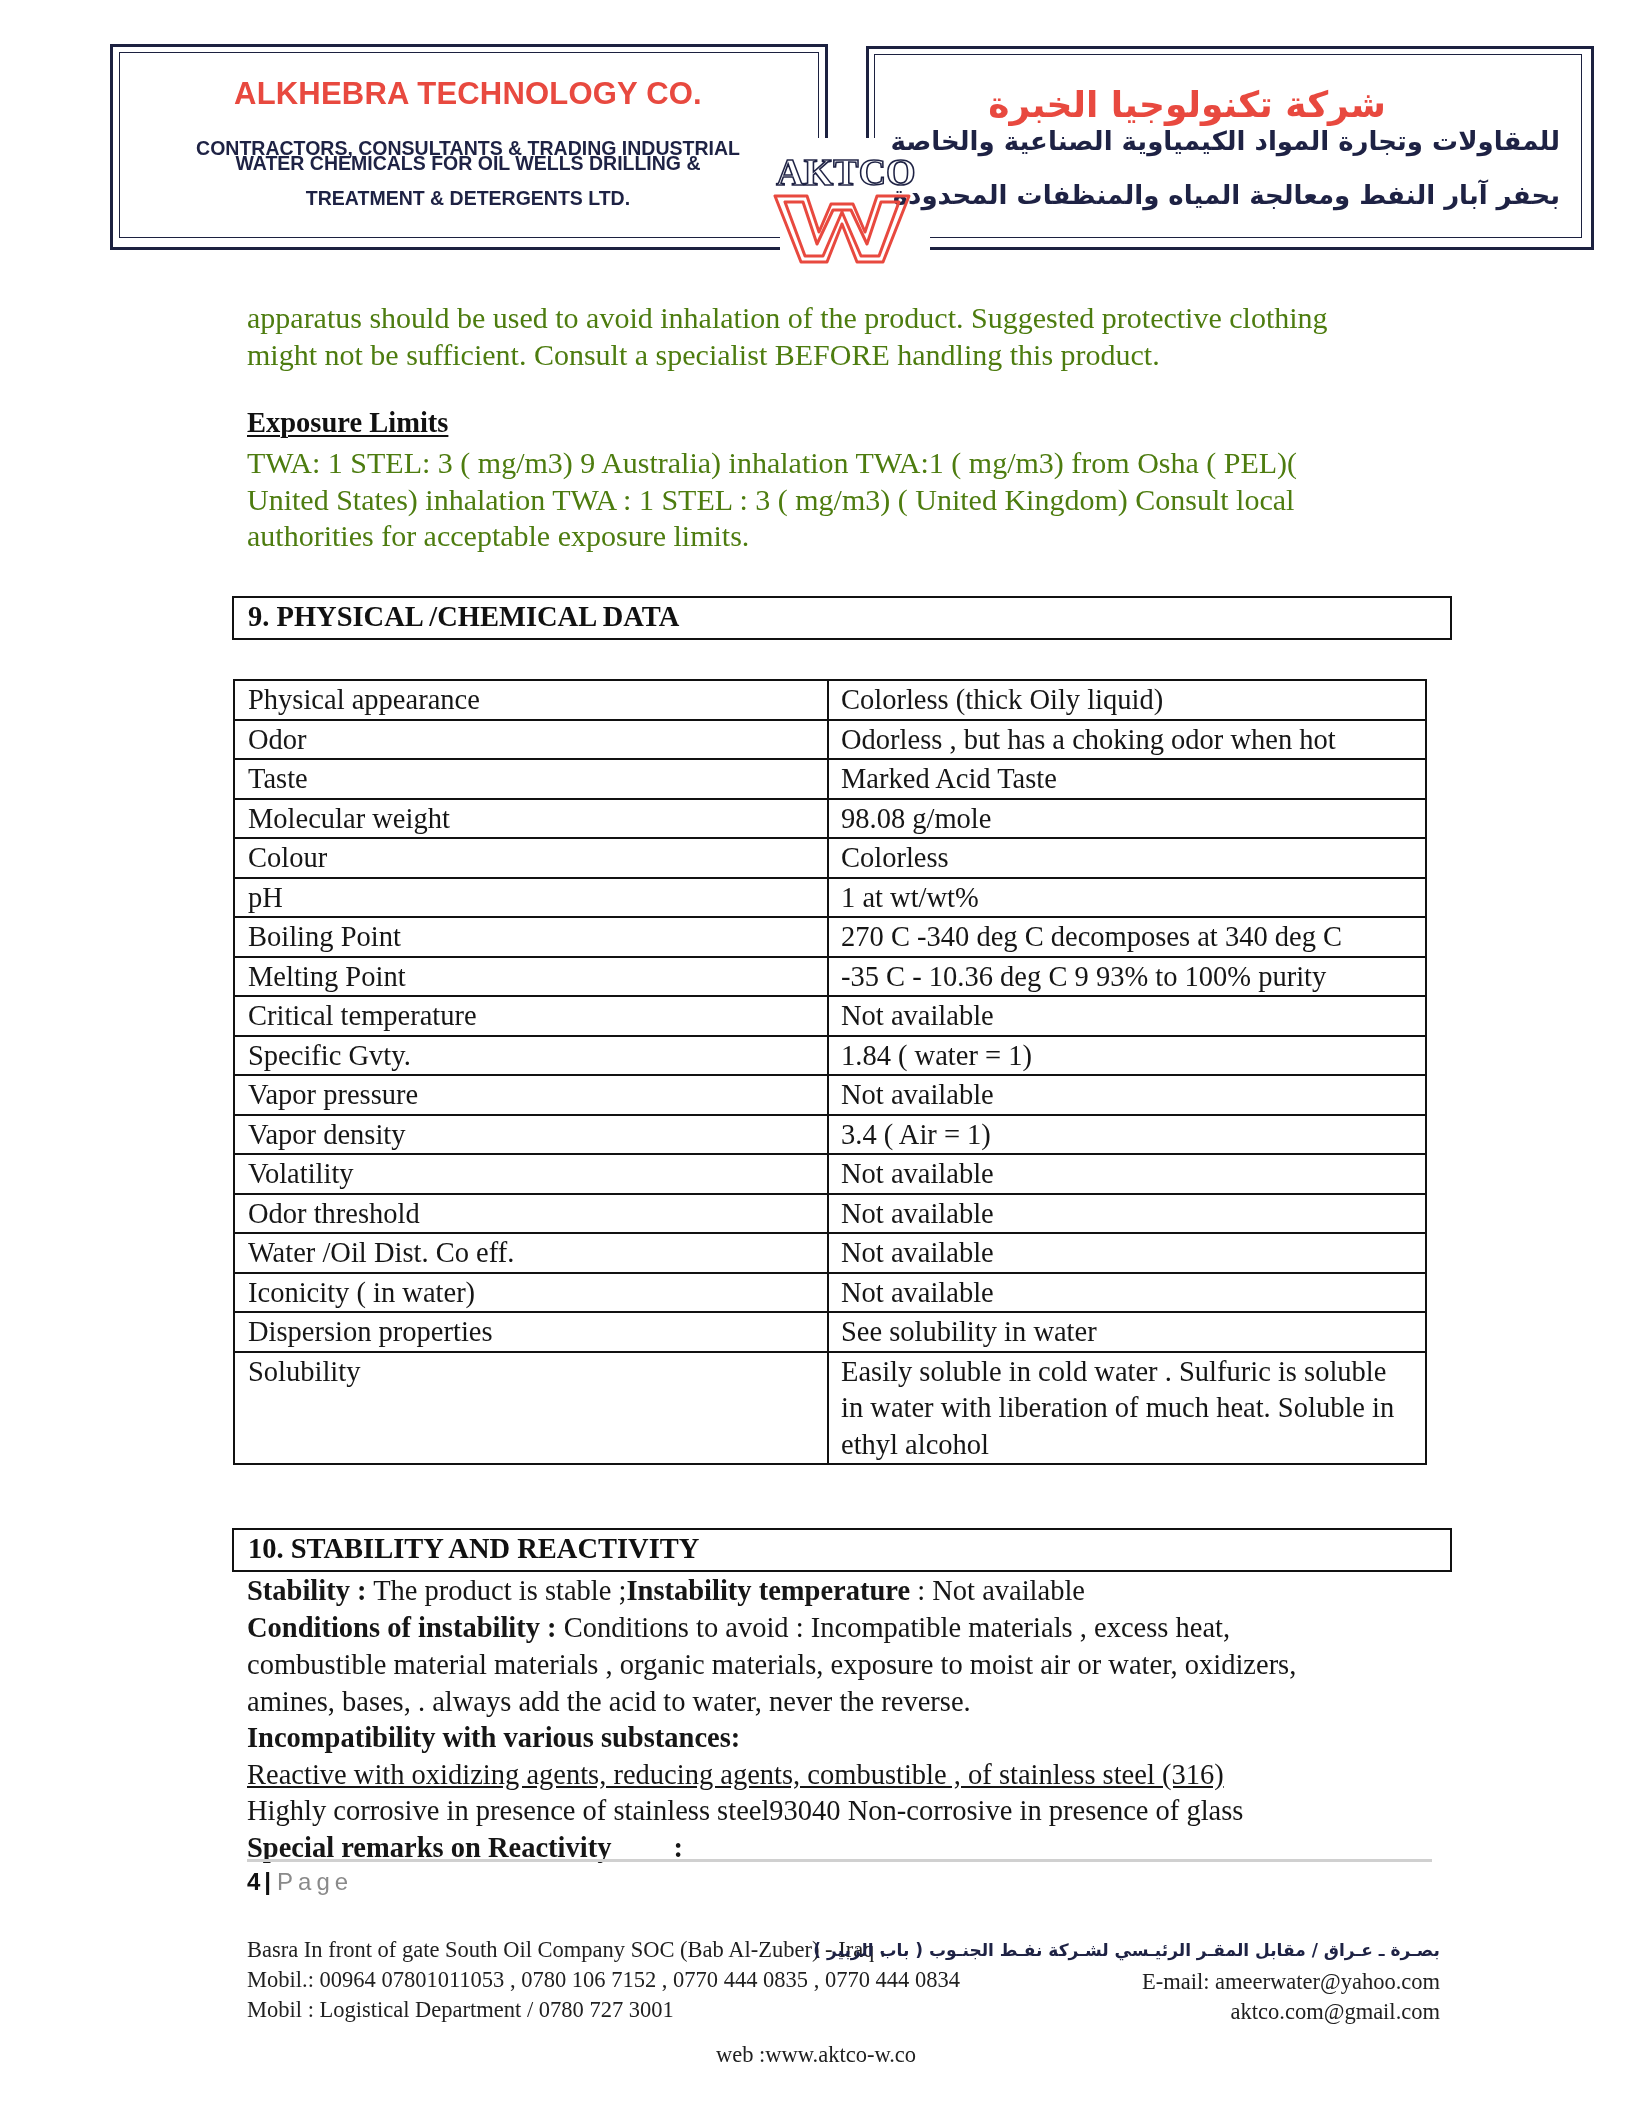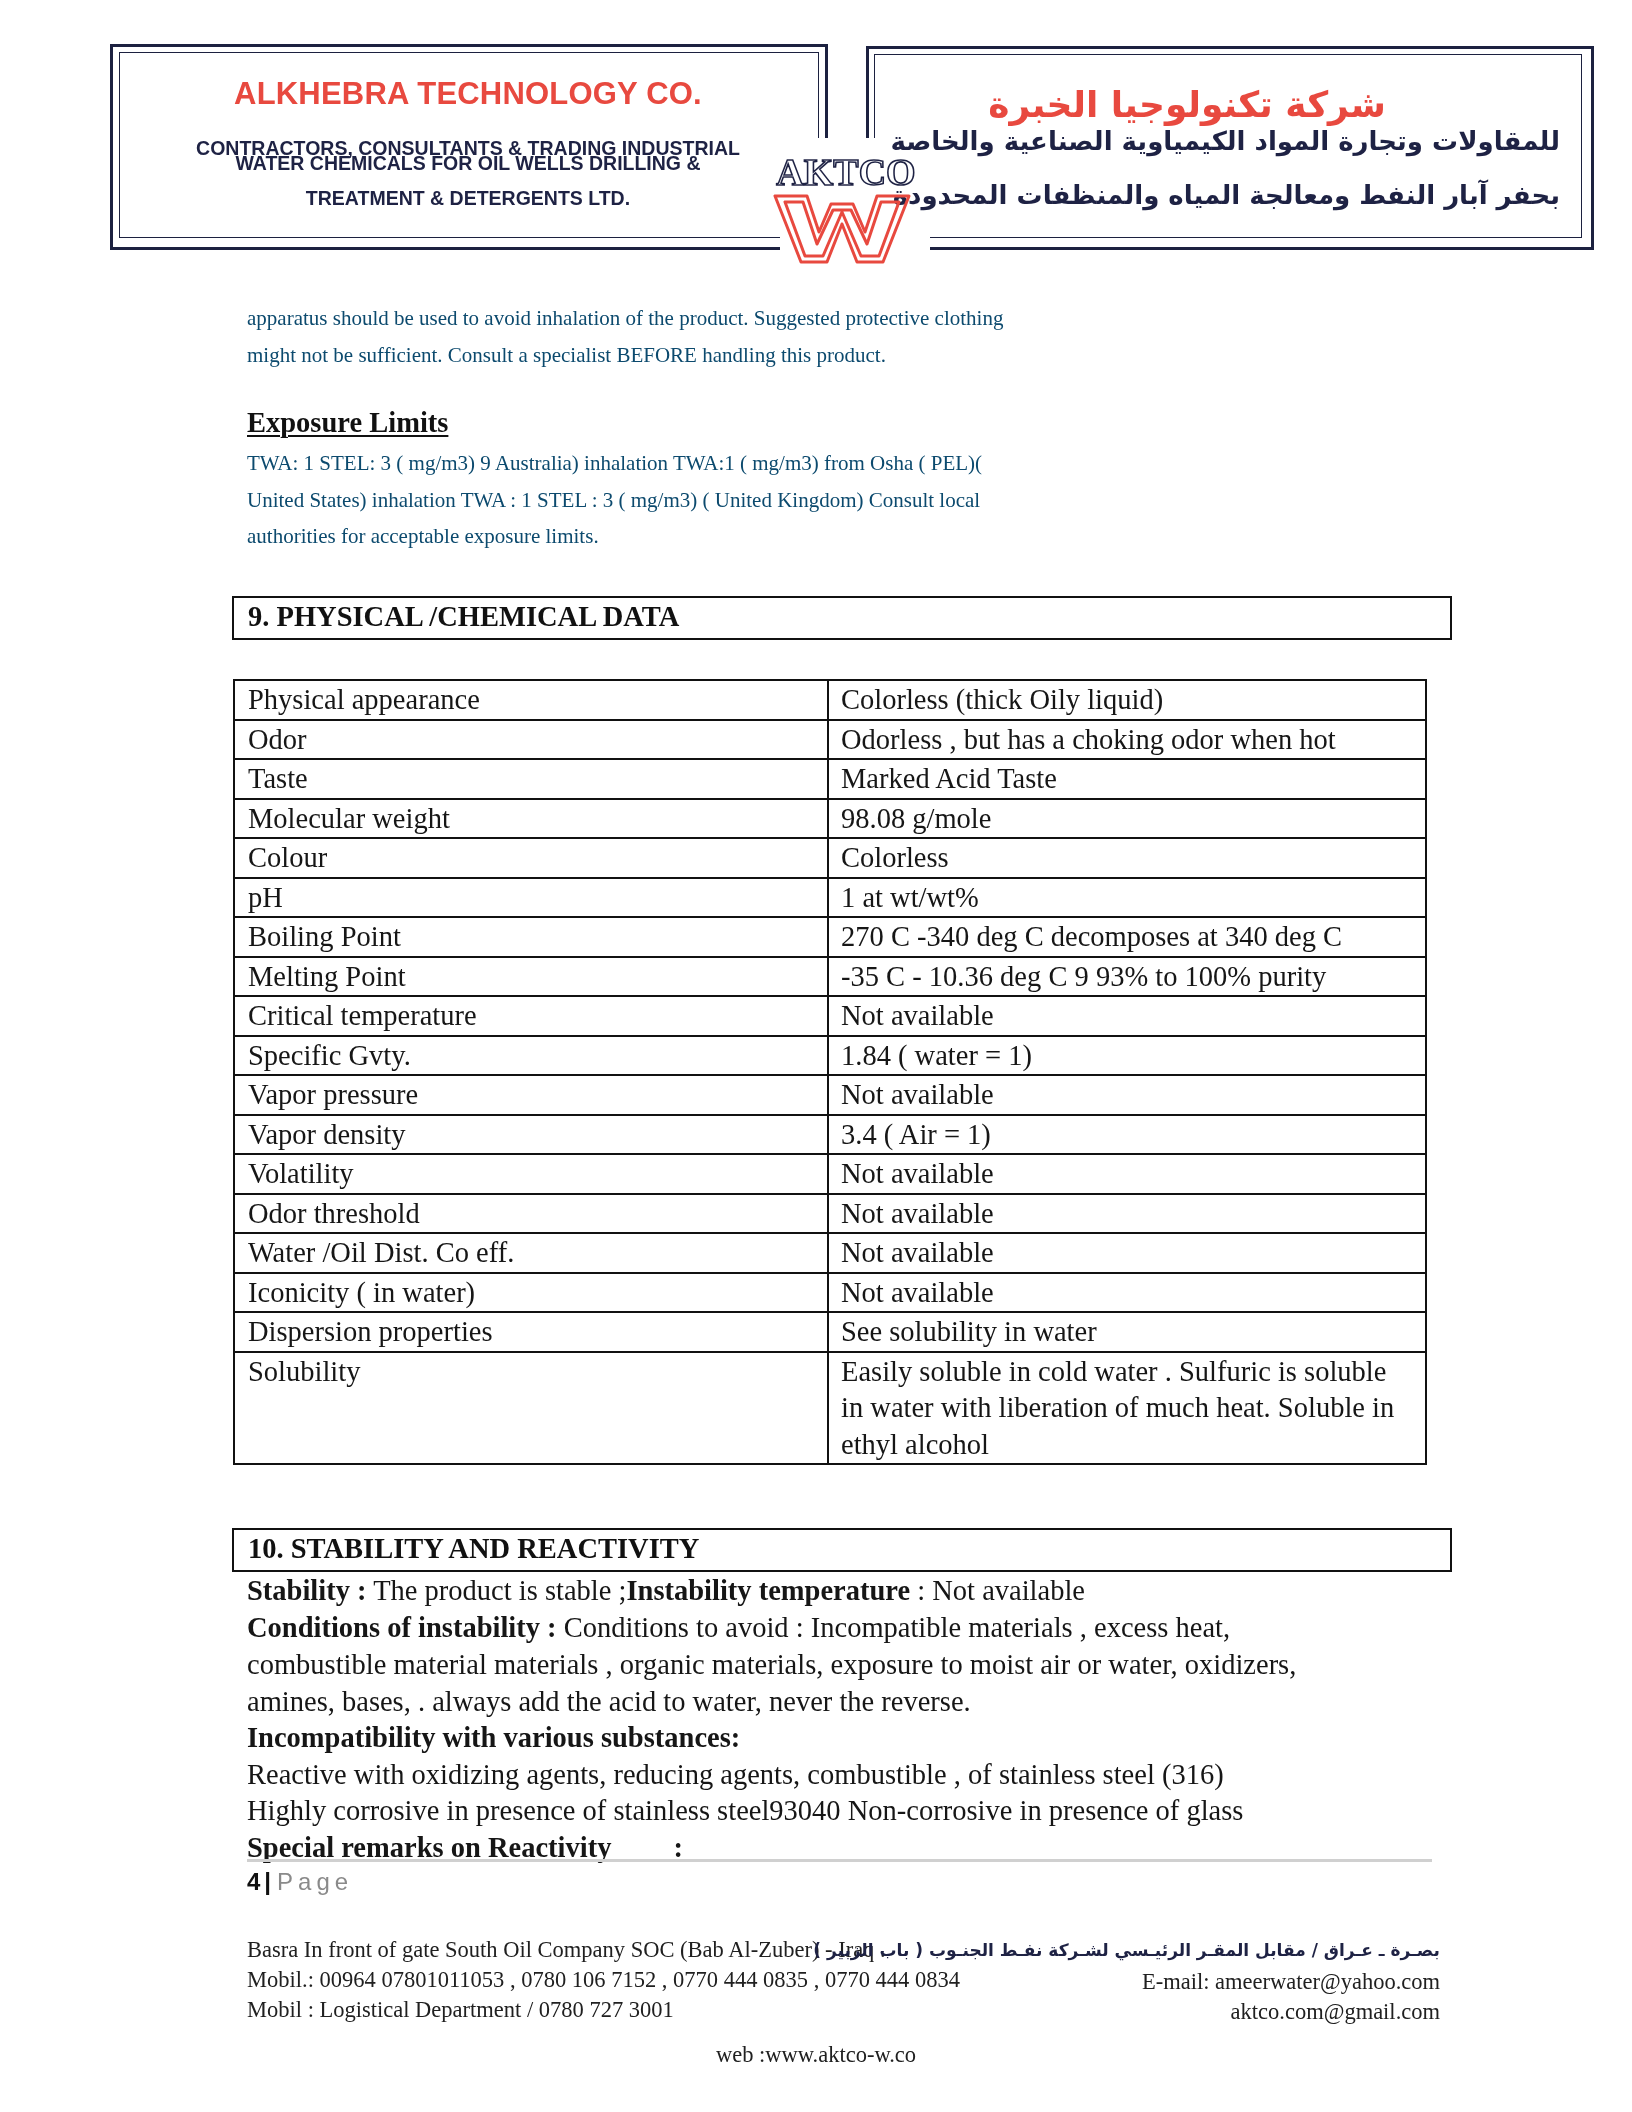--- a/index.html
+++ b/index.html
@@ -45,21 +45,21 @@
     .logo-text {
       position: absolute; left: 762px; top: 150px; width: 168px; text-align: center;
       font-family: "Liberation Serif", serif; font-size: 38px; color: #ffffff;
       -webkit-text-stroke: 1.6px #1e2244; letter-spacing: 0px; font-weight: bold;
     }
     .logo-w { position: absolute; left: 773px; top: 194px; width: 138px; height: 70px; }
 
     
     .para {
       position: absolute; left: 247px; width: 1200px;
-      font-size: 21px; line-height: 36.5px; color: #0c4a6e;
+      font-size: 30px; line-height: 36.5px; color: #4d7c0f;
     }
     .exp-heading {
       position: absolute; left: 247px; top: 407px; font-weight: bold;
       font-size: 28.5px; text-decoration: underline; text-decoration-thickness: 2px;
       text-underline-offset: 3px;
     }
     .sec-box {
       position: absolute; left: 232px; width: 1216px; height: 40px;
       border: 2.5px solid #111; box-sizing: content-box;
     }
@@ -239,21 +239,21 @@
   <b>Stability  :</b><span> The product is stable ;</span><b>Instability temperature</b><span> :  Not available</span>
 </div>
 <div class="s10" style="top:1610px;">
   <b>Conditions of instability :</b><span> Conditions to avoid : Incompatible materials , excess heat,</span>
 </div>
 <div class="s10" style="top:1647px;">combustible material materials , organic materials, exposure to moist air or water, oxidizers,</div>
 <div class="s10" style="top:1684px;font-family:Liberation Serif, serif;">amines, bases, . always add the acid to water, never the reverse.</div>
 <div class="s10" style="top:1720px;">
   <b>Incompatibility with various substances:</b>
 </div>
-<div class="s10" style="top:1757px;">Reactive with oxidizing agents, reducing agents, combustible , of stainless steel (316)</div>
+<div class="s10" style="top:1757px;text-decoration:underline;">Reactive with oxidizing agents, reducing agents, combustible , of stainless steel (316)</div>
 <div class="s10" style="top:1793px;">Highly corrosive  in presence of stainless steel93040 Non-corrosive in presence of glass</div>
 <div class="s10" style="top:1830px;">
   <b>Special remarks on Reactivity</b><b style="margin-left:62px;">:</b>
 </div>
 
 <div class="rule"></div>
 <div class="pgnum">
   <span class="num">4</span><span class="bar">|</span><span class="word">Page</span>
 </div>
 

